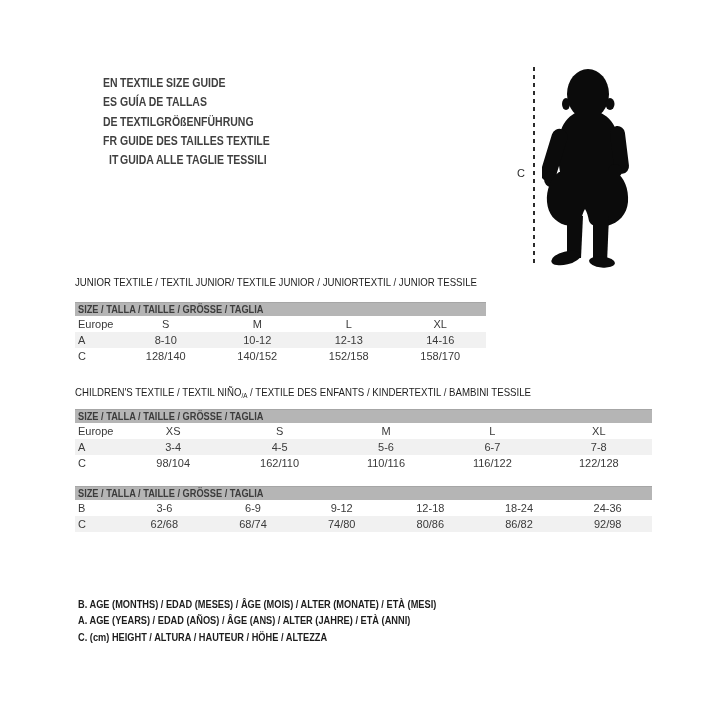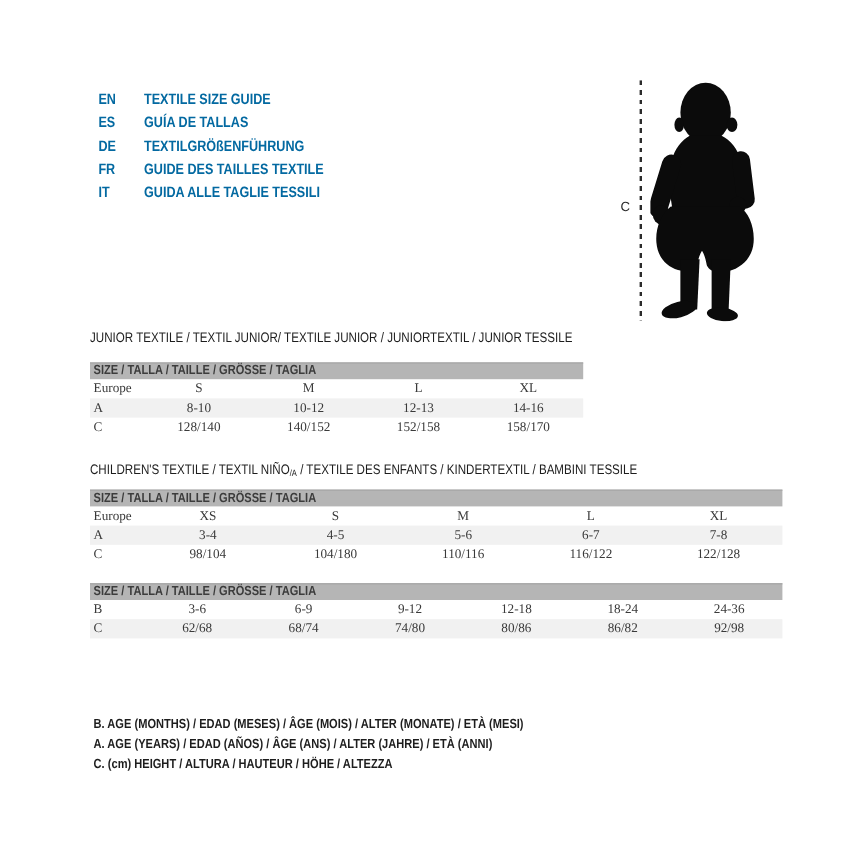--- a/index.html
+++ b/index.html
@@ -2,42 +2,42 @@
 <html><head>
 <meta charset="utf-8">
 <style>
   html,body{margin:0;padding:0;background:#fff;}
   body{width:720px;height:720px;font-family:"Liberation Sans",sans-serif;}
   .page{position:relative;width:720px;height:720px;background:#ffffff;overflow:hidden;color:#383838;}
   .cond{display:inline-block;transform:scaleX(0.84);transform-origin:0 50%;white-space:nowrap;}
 
   
   .lang-block{position:absolute;left:82px;top:74px;}
-  .lang-row{display:flex;line-height:19.3px;font-weight:bold;font-size:12.5px;color:#0369a1;}
+  .lang-row{display:flex;line-height:19.3px;font-weight:bold;font-size:12.5px;color:#404040;text-align:right;}
   .lang-code{width:38px;flex:0 0 38px;}
 
   
   .dashline{position:absolute;left:533px;top:67px;width:2px;height:200px;
     background:repeating-linear-gradient(to bottom,#2b2b2b 0 4px,transparent 4px 8px);}
   .figure-label{position:absolute;left:517px;top:167px;font-size:11px;color:#2b2b2b;}
   .toddler{position:absolute;left:542px;top:66px;}
 
   
   .tbl{position:absolute;left:75px;}
   .t1{top:276px;width:411px;}
   .t2{top:386px;width:577px;}
   .t3{top:486px;width:577px;}
   .tbl-title{font-size:11.5px;font-weight:normal;color:#1d1d1d;line-height:13px;margin:0;}
   .t1 .tbl-title{margin-bottom:13px;}
   .t2 .tbl-title{margin-bottom:7px;}
   .t3 .tbl-title{line-height:16px;margin-bottom:6px;}
   .subsc{font-size:7.5px;vertical-align:-2px;}
   .bar{height:14px;background:#b5b5b5;border-top:1px solid #a6a6a6;color:#3c3c3c;
     font-weight:bold;font-size:11px;line-height:13px;padding-left:3px;box-sizing:border-box;}
-  .trow{display:grid;height:16px;line-height:16px;font-size:11px;color:#3a3a3a;font-family:Liberation Serif, serif;}
+  .trow{display:grid;height:16px;line-height:16px;font-size:11px;color:#3a3a3a;}
   .cols5{grid-template-columns:45px repeat(4,1fr);}
   .cols6{grid-template-columns:45px repeat(5,1fr);}
   .cols7{grid-template-columns:45px repeat(6,1fr);}
   .trow span{text-align:center;}
   .trow span:first-child{text-align:left;padding-left:3px;}
   .alt{background:#f1f1f1;}
 
   
   .footnotes{position:absolute;left:78px;top:596px;}
   .fn{font-size:11px;font-weight:bold;color:#1d1d1d;line-height:16.4px;}
@@ -131,21 +131,21 @@
       <span>A</span>
       <span>3-4</span>
       <span>4-5</span>
       <span>5-6</span>
       <span>6-7</span>
       <span>7-8</span>
     </div>
     <div class="trow cols6">
       <span>C</span>
       <span>98/104</span>
-      <span>104/180</span>
+      <span>162/110</span>
       <span>110/116</span>
       <span>116/122</span>
       <span>122/128</span>
     </div>
   </section>
 
   <section class="tbl t3">
     <div class="bar"><span class="cond">SIZE / TALLA / TAILLE / GRÖSSE / TAGLIA</span></div>
     <div class="trow cols7">
       <span>B</span>

